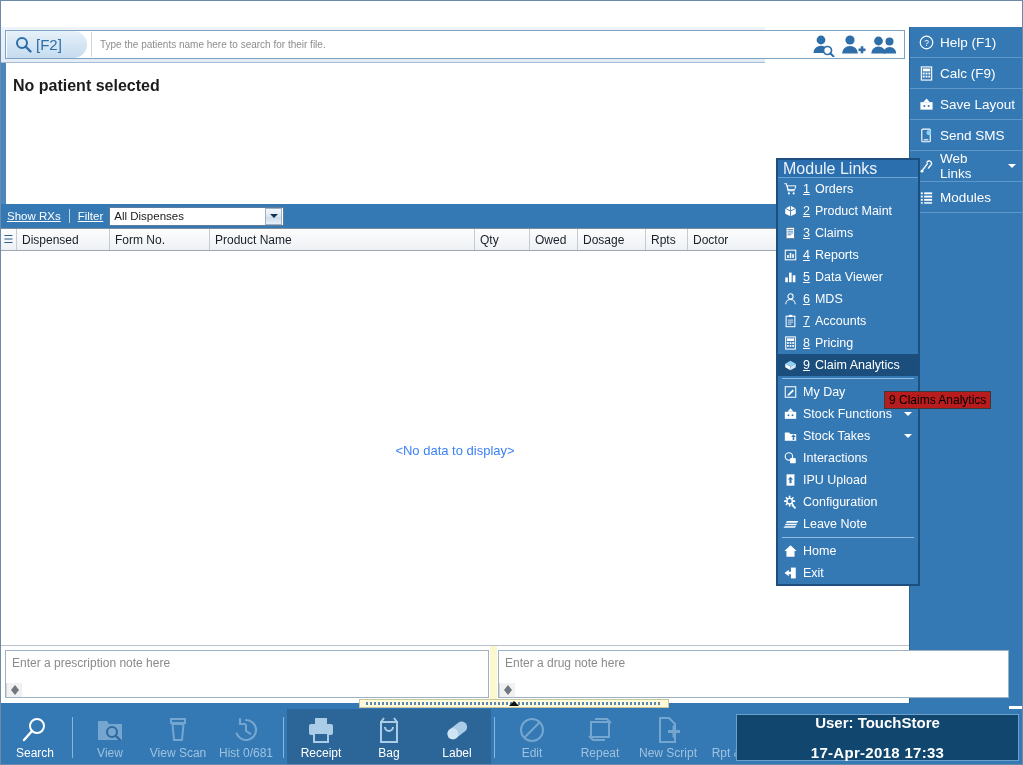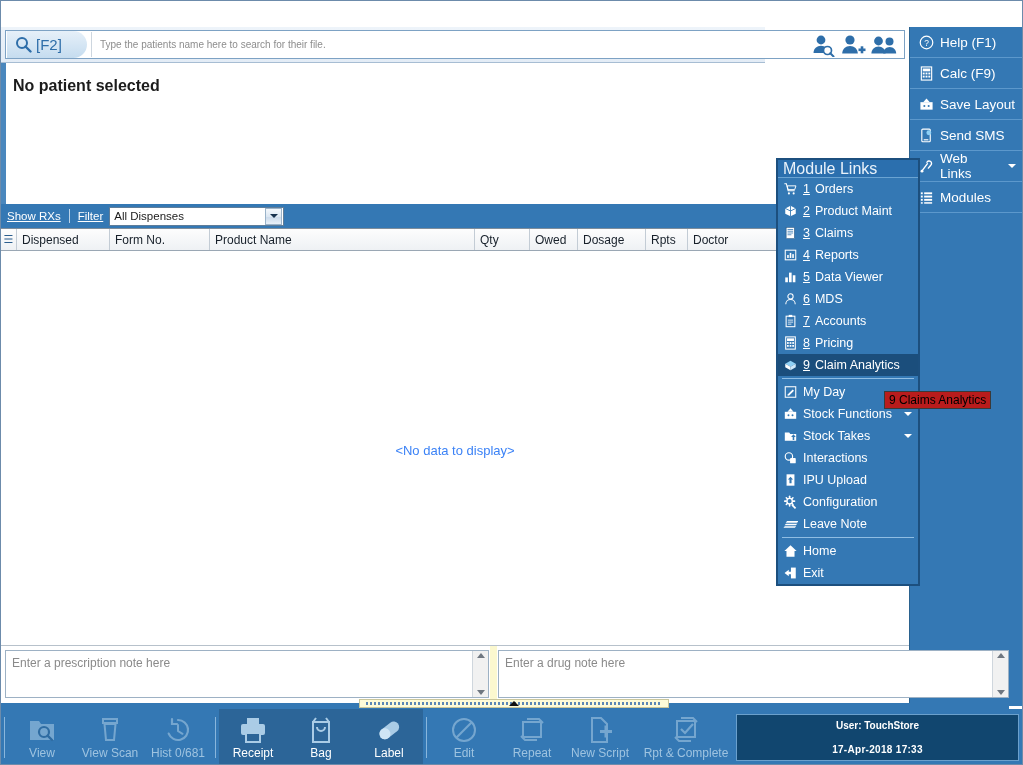--- a/index.html
+++ b/index.html
@@ -175,21 +175,21 @@
   .tooltip {
     position: absolute; left: 838px; top: 390px; z-index: 60;
     background: #b91c1c; border: 1px solid #3a3a3a; font-size: 12px;
     color: #000; padding: 1px 4px; white-space: nowrap; margin-left: 45px;
   }
 
   
   .notes-wrap { position: absolute; left: 0; top: 645px; width: 1008px; height: 60px; }
   .note-box {
     position: absolute; top: 4px; height: 48px; background: #ffffff;
-    border: 1px solid #9db1c4; display: flex;
+    border: 1px solid #9db1c4; display: flex; flex-direction: column;
   }
   .note-left { left: 4px; width: 484px; }
   .note-right { left: 497px; width: 511px; }
   .note-text { flex: 1; font-size: 12px; color: #8a8a8a; padding: 5px 0 0 6px; }
   .note-scroll {
     width: 16px; background: #f1f1f1; border-left: 1px solid #cfd6dd;
     display: flex; flex-direction: column; justify-content: space-between; align-items: center;
     padding: 2px 0;
   }
   .sc-up { width:0;height:0;border-left:4px solid transparent;border-right:4px solid transparent;border-bottom:5px solid #6f7781; }
@@ -223,21 +223,21 @@
     width: 68px; display: flex; flex-direction: column; align-items: center;
     justify-content: center; gap: 2px; color: #ffffff; font-size: 12px;
   }
   .tb-btn.dim { color: #9ec3e0; }
   .tb-btn.dim svg { opacity: .62; }
   .tb-btn svg { display: block; }
   .tb-div { width: 1px; background: #89b6dc; margin: 8px 3px; }
   .status-box {
     position: absolute; right: 5px; top: 5px; width: 283px; height: 47px;
     background: #11466f; border: 1px solid #6ba0cc;
-    color: #ffffff; font-size: 10px; font-weight: bold;
+    color: #ffffff; font-size: 15px; font-weight: bold;
     display: flex; flex-direction: column; align-items: center; justify-content: center; gap: 13px;
   }
   .status-box .datetime { letter-spacing: .3px; }
   .sep-line { position:absolute; left:0; top:702px; width:1008px; height:6px; background:#3478b4; }
 </style>
 </head>
 <body>
 
 <div id="app">
 
@@ -586,20 +586,29 @@
   </div>
 
   <div class="sep-line"></div>
   <div class="splitter">
     <span class="dots"></span>
     <span class="arrow"></span>
   </div>
 
   <div class="bottombar">
 
+    <div class="tb-group">
+      <div class="tb-btn">
+        <svg width="30" height="28" viewBox="0 0 30 28">
+          <circle cx="17" cy="10" r="7" fill="none" stroke="#ffffff" stroke-width="2"></circle>
+          <line x1="12" y1="15" x2="4" y2="24" stroke="#ffffff" stroke-width="2.4" stroke-linecap="round"></line>
+        </svg>
+        <span class="lbl">Search</span>
+      </div>
+    </div>
     <div class="tb-div"></div>
 
     <div class="tb-group">
       <div class="tb-btn dim">
         <svg width="30" height="28" viewBox="0 0 30 28">
           <path d="M3 5h9l2 3h13v16H3z" fill="#9ec3e0"></path>
           <circle cx="17" cy="16" r="5" fill="none" stroke="#2c6598" stroke-width="2.2"></circle>
           <line x1="20.6" y1="19.6" x2="25" y2="24" stroke="#2c6598" stroke-width="2.4" stroke-linecap="round"></line>
         </svg>
         <span class="lbl">View</span>

